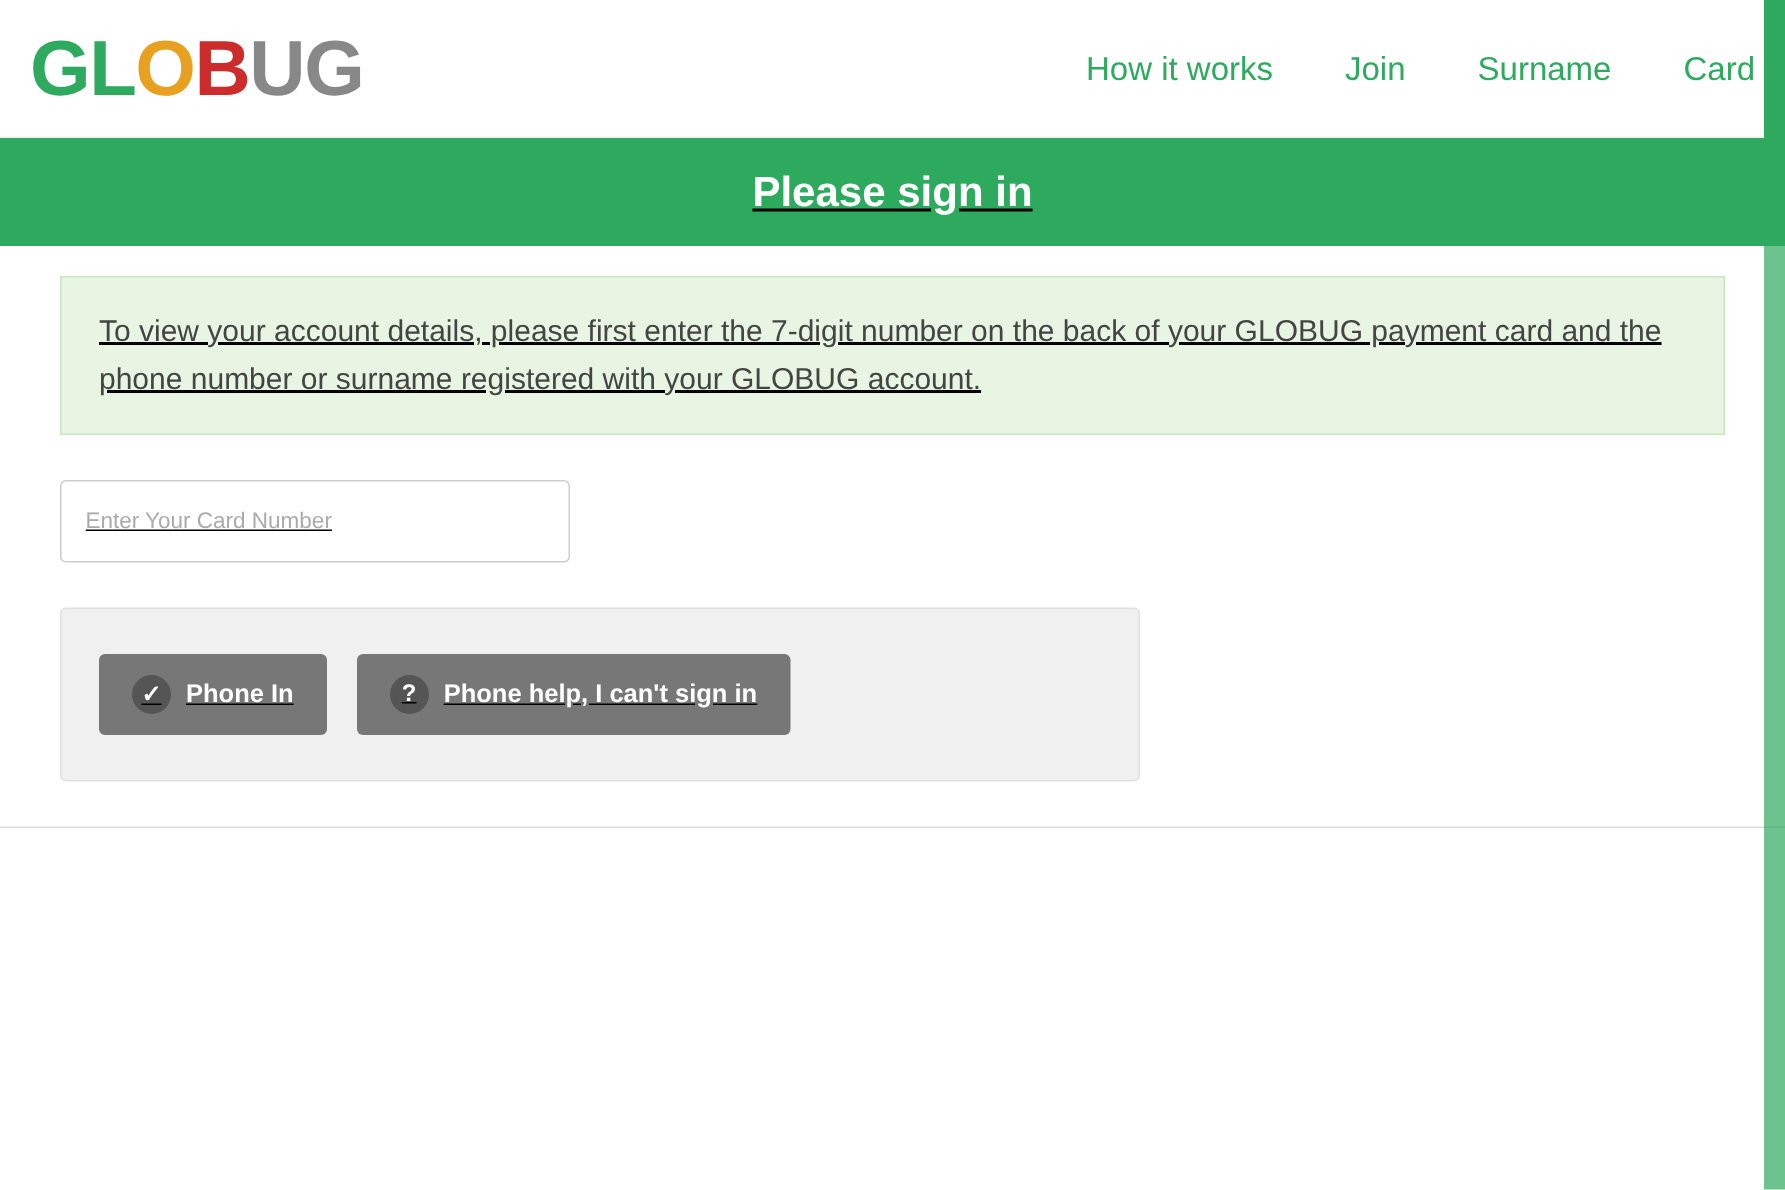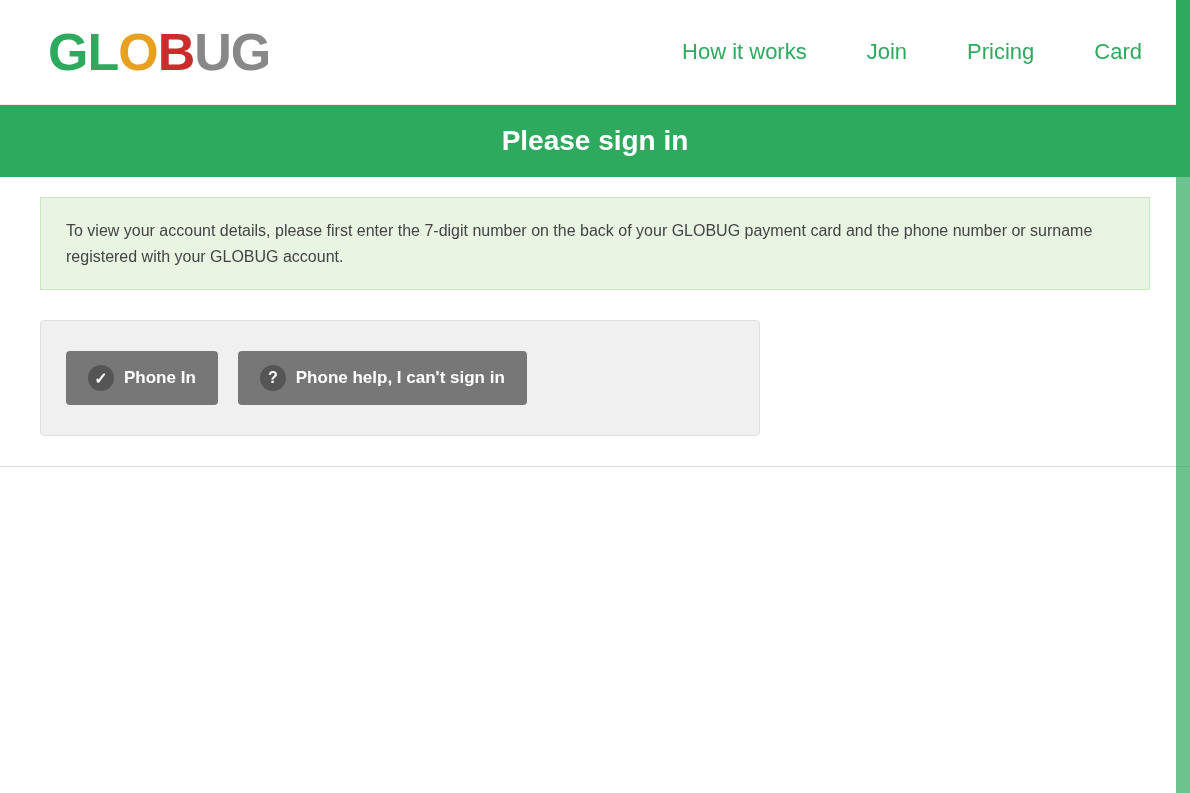--- a/index.html
+++ b/index.html
@@ -13,22 +13,22 @@
       background: #fff;
       width: 1190px;
       min-height: 793px;
       overflow-x: hidden;
     }
 
     
     .header {
       display: flex;
       align-items: center;
-      padding: 0 48px;
-      height: 105px;
+      padding: 0 20px;
+      height: 92px;
       background: #fff;
       border-bottom: 1px solid #eee;
       position: relative;
     }
 
     .logo-container {
       display: flex;
       align-items: center;
       margin-right: auto;
     }
@@ -52,21 +52,21 @@
       color: #cc2c2c;
     }
 
     .logo .ug {
       color: #888888;
     }
 
     nav {
       display: flex;
       align-items: center;
-      gap: 60px;
+      gap: 48px;
     }
 
     .nav-link {
       font-size: 22px;
       color: #2eaa5e;
       text-decoration: none;
       cursor: pointer;
       font-weight: 400;
     }
 
@@ -76,20 +76,21 @@
       top: 0;
       width: 14px;
       height: 120px;
       background: #2eaa5e;
     }
 
     
     .main {
       padding: 0;
       position: relative;
+      text-decoration: underline;
     }
 
     
     .signin-banner {
       background: #2eaa5e;
       width: 100%;
       padding: 20px 40px;
       text-align: center;
     }
 
@@ -102,21 +103,21 @@
     
     .info-box {
       background: #e8f5e3;
       border: 1px solid #c8e6c0;
       margin: 20px 40px;
       padding: 20px 25px;
     }
 
     .info-text {
       color: #444;
-      font-size: 16px;
+      font-size: 20px;
       line-height: 1.6;
     }
 
     
     .form-area {
       padding: 10px 40px 0 40px;
     }
 
     .form-input {
       display: block;
@@ -213,38 +214,39 @@
 <header class="header">
   <div class="logo-container">
     <div class="logo">
       <span class="gl">GL</span><span class="o">O</span><span class="b">B</span><span class="ug">UG</span>
     </div>
   </div>
 
   <nav>
     <a class="nav-link">How it works</a>
     <a class="nav-link">Join</a>
-    <a class="nav-link">Pricing</a>
+    <a class="nav-link">Surname</a>
     <a class="nav-link">Card</a>
   </nav>
 
   <div class="scrollbar-right"></div>
 </header>
 
 <main class="main">
 
   <div class="signin-banner">
     <h1 class="signin-banner-title">Please sign in</h1>
   </div>
 
   <div class="info-box">
     <p class="info-text">To view your account details, please first enter the 7-digit number on the back of your GLOBUG payment card and the phone number or surname registered with your GLOBUG account.</p>
   </div>
 
   <div class="form-area">
+    <input class="form-input" type="text" placeholder="Enter Your Card Number" style="">
   </div>
 
   <div class="buttons-area">
     <button class="btn btn-signin">
       <span class="btn-icon">✓</span>
       <span>Phone In</span>
     </button>
     <button class="btn btn-help">
       <span class="btn-icon">?</span>
       <span>Phone help, I can't sign in</span>

